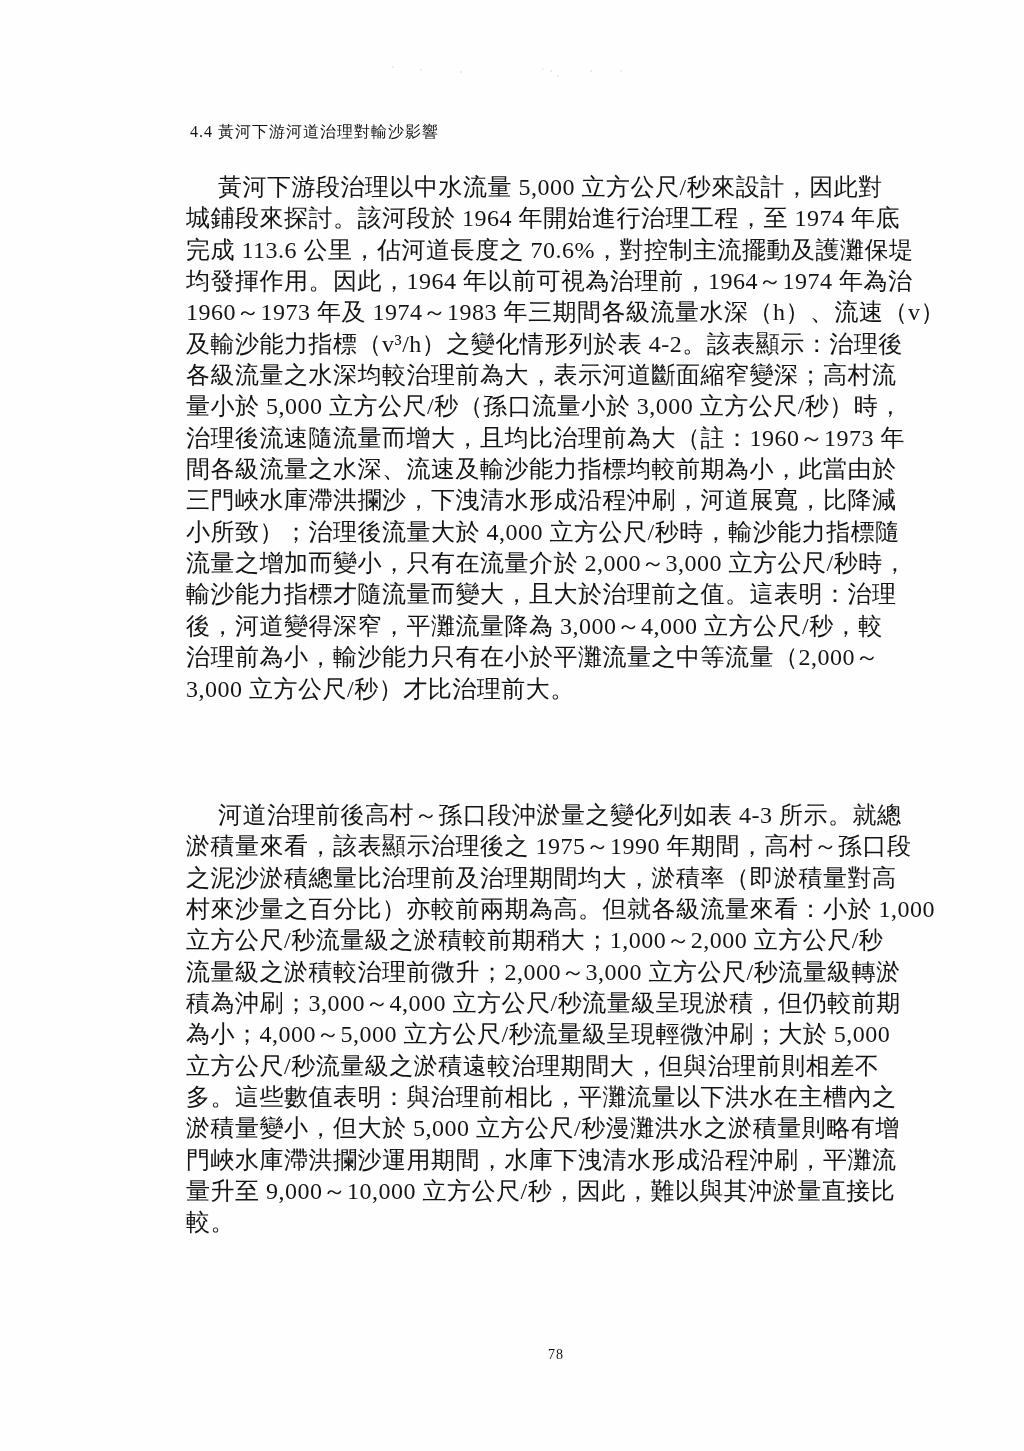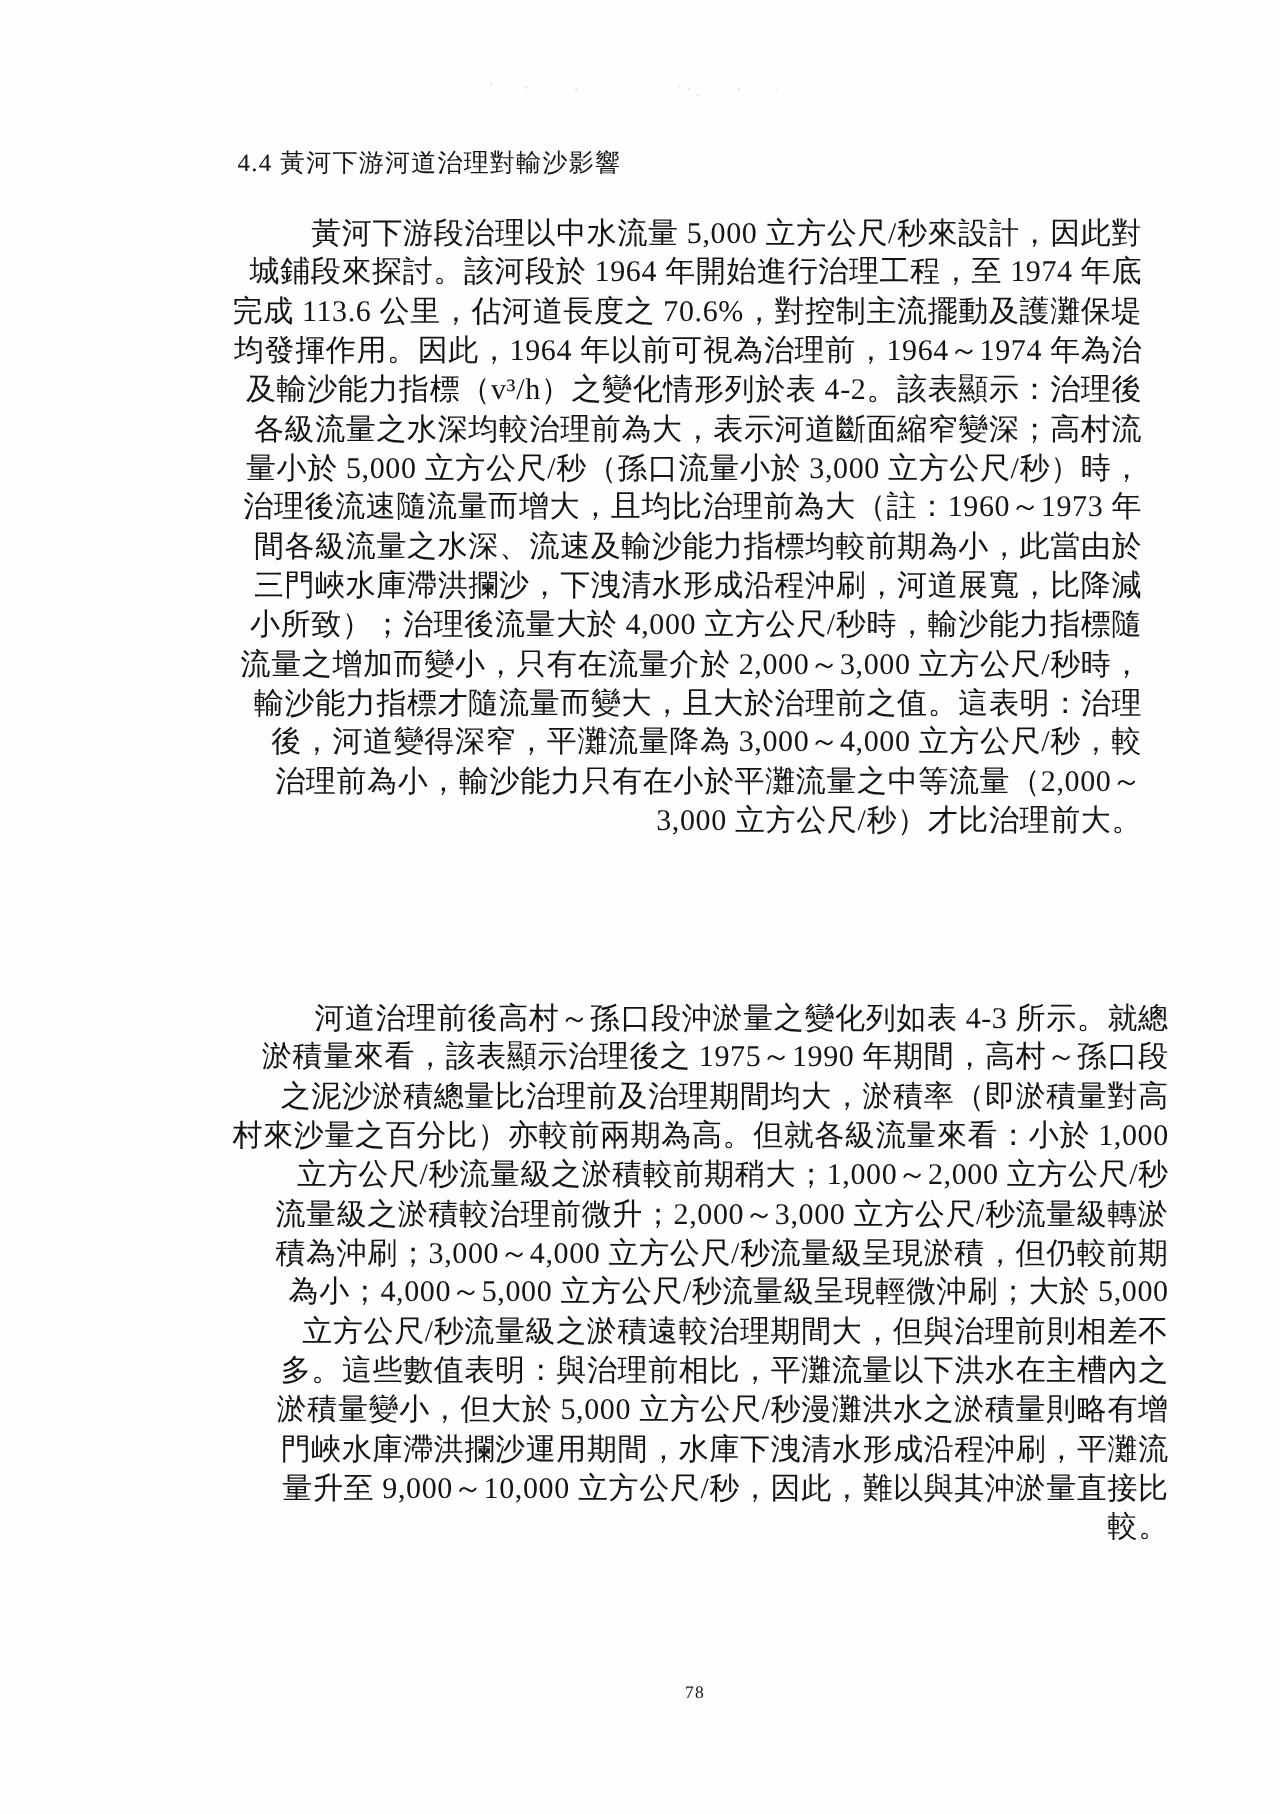--- a/index.html
+++ b/index.html
@@ -20,30 +20,29 @@
     position: absolute;
     left: 186px;
     top: 0;
     width: 740px;
     height: 1451px;
   }
   .heading {
     position: absolute;
     left: 4px;
     top: 116px;
-    font-size: 20px;
+    font-size: 16px;
     line-height: 31px;
     white-space: nowrap;
     letter-spacing: 1px;
   }
   .para {
     position: absolute;
     left: 0;
     font-size: 24px;
-    text-align: right;
   }
   .para .line {
     white-space: nowrap;
     height: 31.35px;
     line-height: 31.35px;
     letter-spacing: 0.5px;
   }
   .para .line:first-child {
     text-indent: 32px;
   }
@@ -85,20 +84,21 @@
 <div id="page">
   <div class="scan-artifacts"></div>
   <div id="content">
     <div class="heading">4.4 黃河下游河道治理對輸沙影響</div>
 
     <div id="para-1" class="para">
         <div class="line">黃河下游段治理以中水流量 5,000 立方公尺/秒來設計，因此對</div>
         <div class="line">城鋪段來探討。該河段於 1964 年開始進行治理工程，至 1974 年底</div>
         <div class="line">完成 113.6 公里，佔河道長度之 70.6%，對控制主流擺動及護灘保堤</div>
         <div class="line">均發揮作用。因此，1964 年以前可視為治理前，1964～1974 年為治</div>
+        <div class="line">1960～1973 年及 1974～1983 年三期間各級流量水深（h）、流速（v）</div>
         <div class="line">及輸沙能力指標（v³/h）之變化情形列於表 4-2。該表顯示：治理後</div>
         <div class="line">各級流量之水深均較治理前為大，表示河道斷面縮窄變深；高村流</div>
         <div class="line">量小於 5,000 立方公尺/秒（孫口流量小於 3,000 立方公尺/秒）時，</div>
         <div class="line">治理後流速隨流量而增大，且均比治理前為大（註：1960～1973 年</div>
         <div class="line">間各級流量之水深、流速及輸沙能力指標均較前期為小，此當由於</div>
         <div class="line">三門峽水庫滯洪攔沙，下洩清水形成沿程沖刷，河道展寬，比降減</div>
         <div class="line">小所致）；治理後流量大於 4,000 立方公尺/秒時，輸沙能力指標隨</div>
         <div class="line">流量之增加而變小，只有在流量介於 2,000～3,000 立方公尺/秒時，</div>
         <div class="line">輸沙能力指標才隨流量而變大，且大於治理前之值。這表明：治理</div>
         <div class="line">後，河道變得深窄，平灘流量降為 3,000～4,000 立方公尺/秒，較</div>

